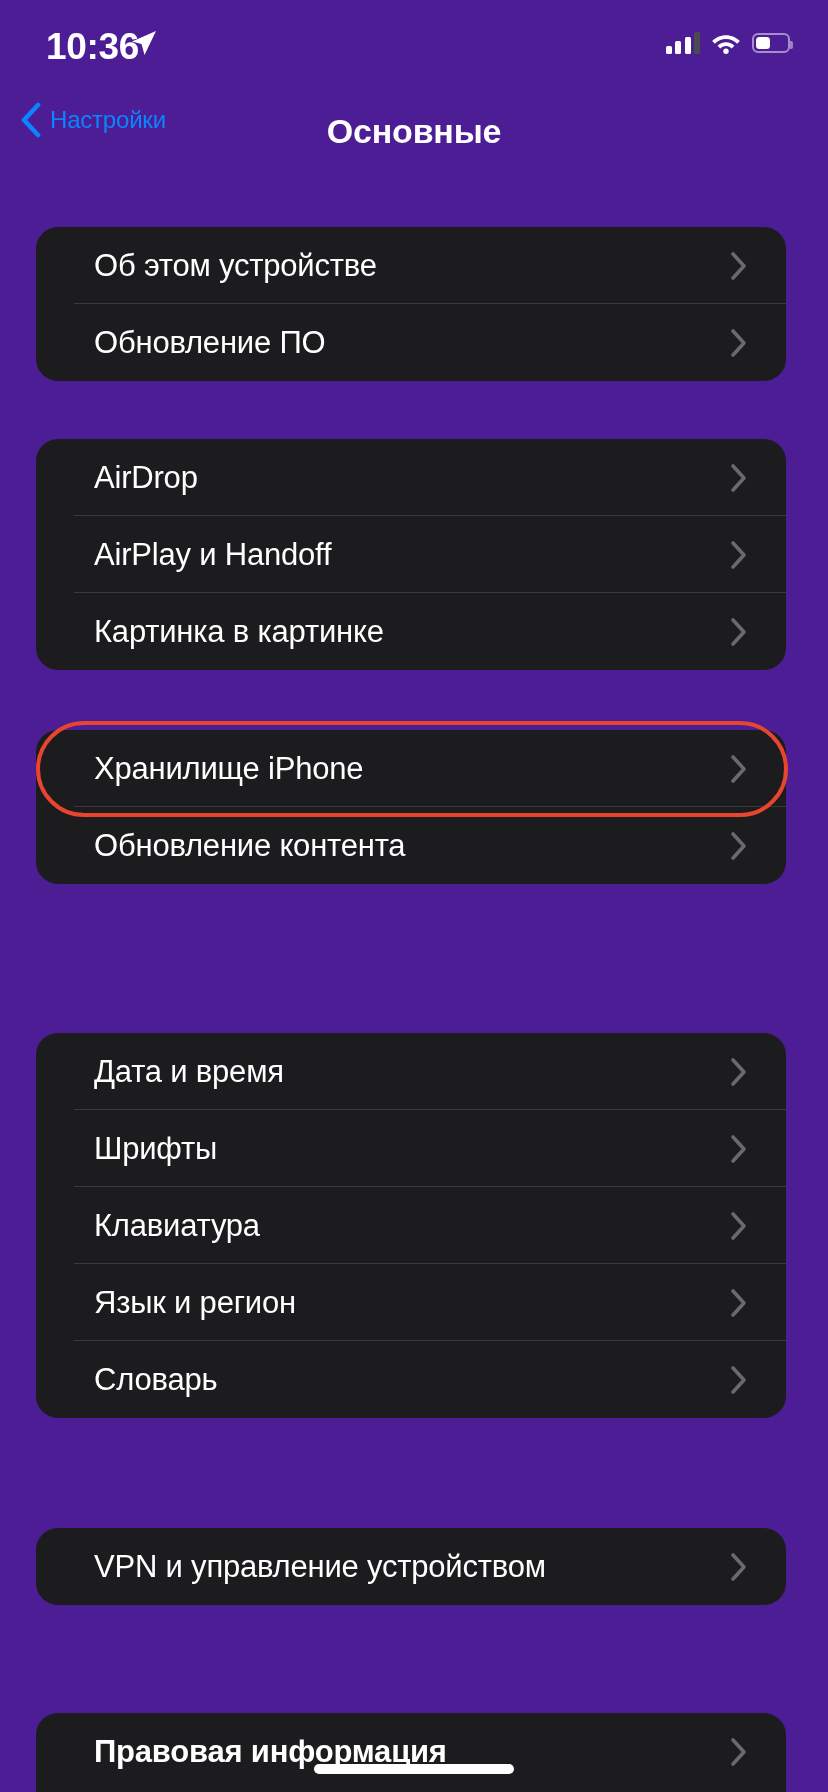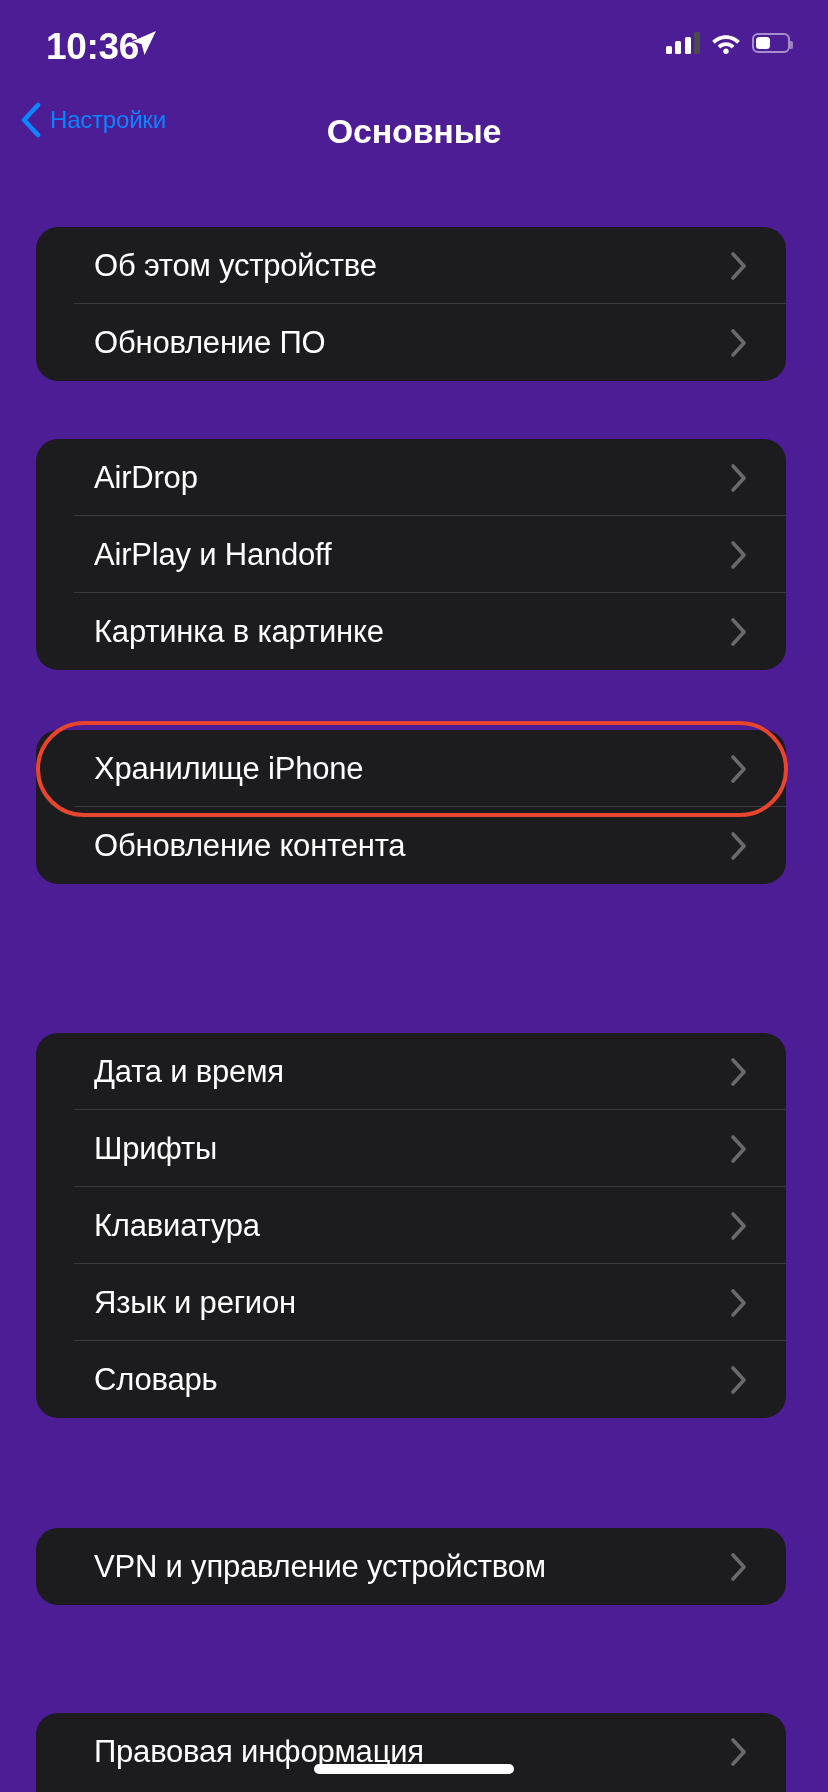--- a/index.html
+++ b/index.html
@@ -365,21 +365,21 @@
 
     <div class="card" style="top:1366px;">
       <div class="row">
         <span class="row-label">VPN и управление устройством</span>
         <svg class="row-chevron" viewBox="0 0 18 30">
             <path d="M3 3 L14 15 L3 27" stroke="#6a6a6e" stroke-width="3.6" fill="none" stroke-linecap="round" stroke-linejoin="round"></path>
           </svg>
       </div>
     </div>
 
-    <div class="card-clip-bottom" style="top:1551px; height:79px;">
+    <div class="card-clip-bottom" style="top:1551px; height:79px;font-weight:bold;">
       <div class="row">
         <span class="row-label">Правовая информация</span>
         <svg class="row-chevron" viewBox="0 0 18 30">
             <path d="M3 3 L14 15 L3 27" stroke="#6a6a6e" stroke-width="3.6" fill="none" stroke-linecap="round" stroke-linejoin="round"></path>
           </svg>
       </div>
     </div>
 
   </div>
 

